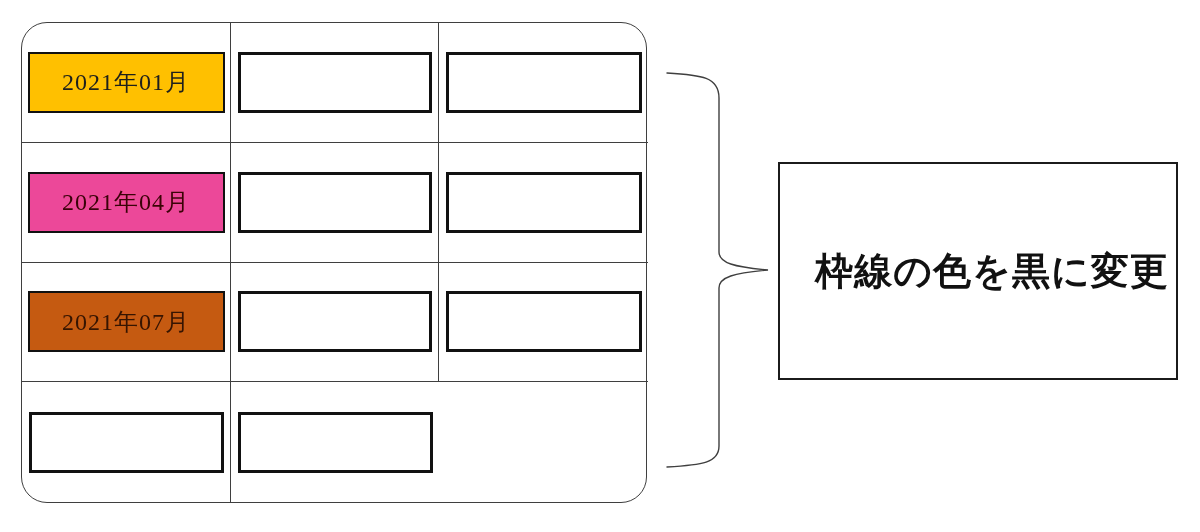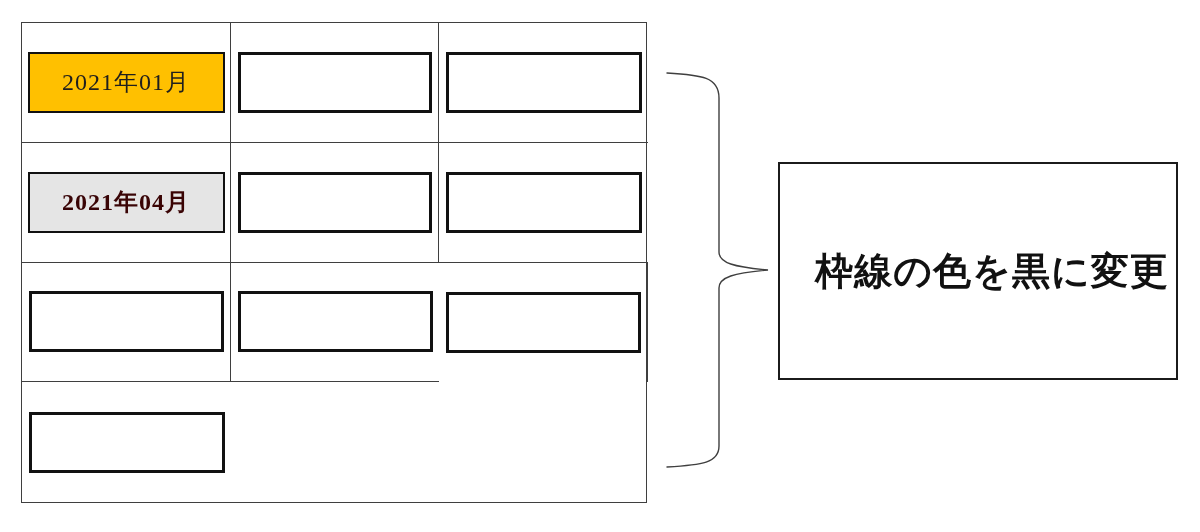--- a/index.html
+++ b/index.html
@@ -87,42 +87,45 @@
     font-size: 38px;
     letter-spacing: 1px;
     white-space: nowrap;
   }
 </style>
 </head>
 <body>
 
 <div class="canvas">
 
-  <div class="grid-table" style="border-color: rgb(63, 63, 63);">
+  <div class="grid-table" style="border-color: rgb(63, 63, 63); border-radius: 26px;">
 
     <div class="cell bR bB" style="border-color: rgb(63, 63, 63);">
       <div class="month-box" style="background-color: rgb(255, 192, 0); color: rgb(31, 31, 31); border-color: rgb(17, 17, 17);">2021年01月</div>
     </div>
     <div class="cell bR bB" style="border-color: rgb(63, 63, 63);">
       <div class="empty-box" style="border-color: rgb(17, 17, 17);"></div>
     </div>
     <div class="cell bB" style="border-color: rgb(63, 63, 63);">
       <div class="empty-box" style="border-color: rgb(17, 17, 17);"></div>
     </div>
 
     <div class="cell bR bB" style="border-color: rgb(63, 63, 63);">
-      <div class="month-box" style="background-color: #e5e5e5; color: rgb(58, 4, 4); border-color: rgb(17, 17, 17); font-weight: bold;">2021年04月</div>
+      <div class="month-box" style="background-color: #ec4899; color: rgb(58, 4, 4); border-color: rgb(17, 17, 17);">2021年04月</div>
     </div>
     <div class="cell bR bB" style="border-color: rgb(63, 63, 63);">
       <div class="empty-box" style="border-color: rgb(17, 17, 17);"></div>
     </div>
     <div class="cell bB" style="border-color: rgb(63, 63, 63);">
       <div class="empty-box" style="border-color: rgb(17, 17, 17);"></div>
     </div>
 
+    <div class="cell bR bB" style="border-color: rgb(63, 63, 63);">
+      <div class="month-box" style="background-color: rgb(197, 90, 17); color: rgb(54, 20, 3); border-color: rgb(17, 17, 17);">2021年07月</div>
+    </div>
     <div class="cell bR bB" style="border-color: rgb(63, 63, 63);">
       <div class="empty-box" style="border-color: rgb(17, 17, 17);"></div>
     </div>
     <div class="cell bB" style="border-color: rgb(63, 63, 63);">
       <div class="empty-box" style="border-color: rgb(17, 17, 17);"></div>
     </div>
 
     <div class="cell bR" style="border-color: rgb(63, 63, 63);">
       <div class="empty-box" style="border-color: rgb(17, 17, 17);"></div>
     </div>

